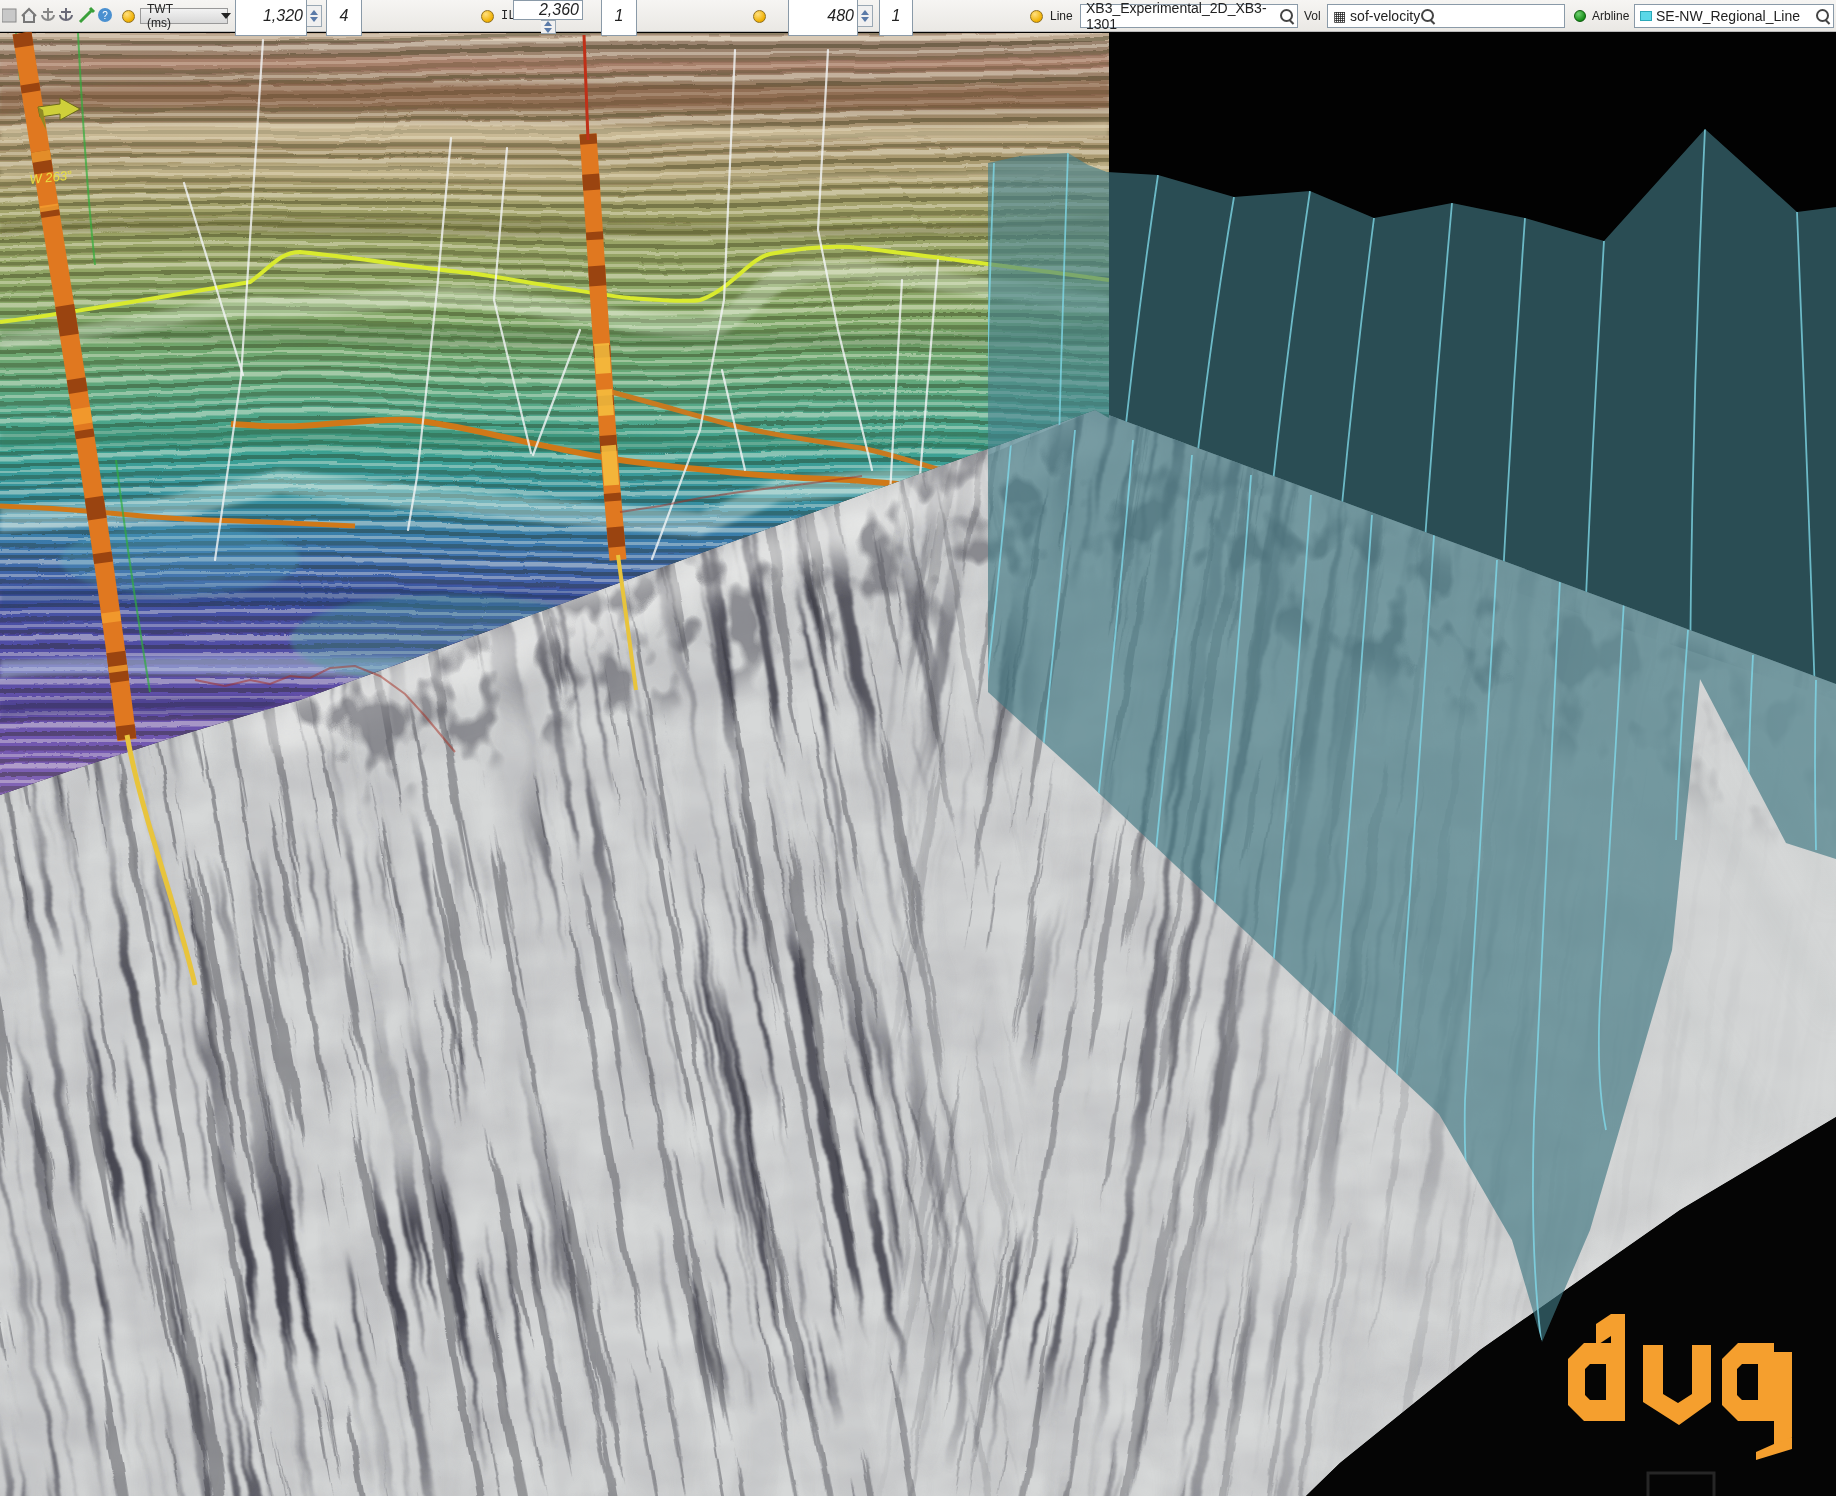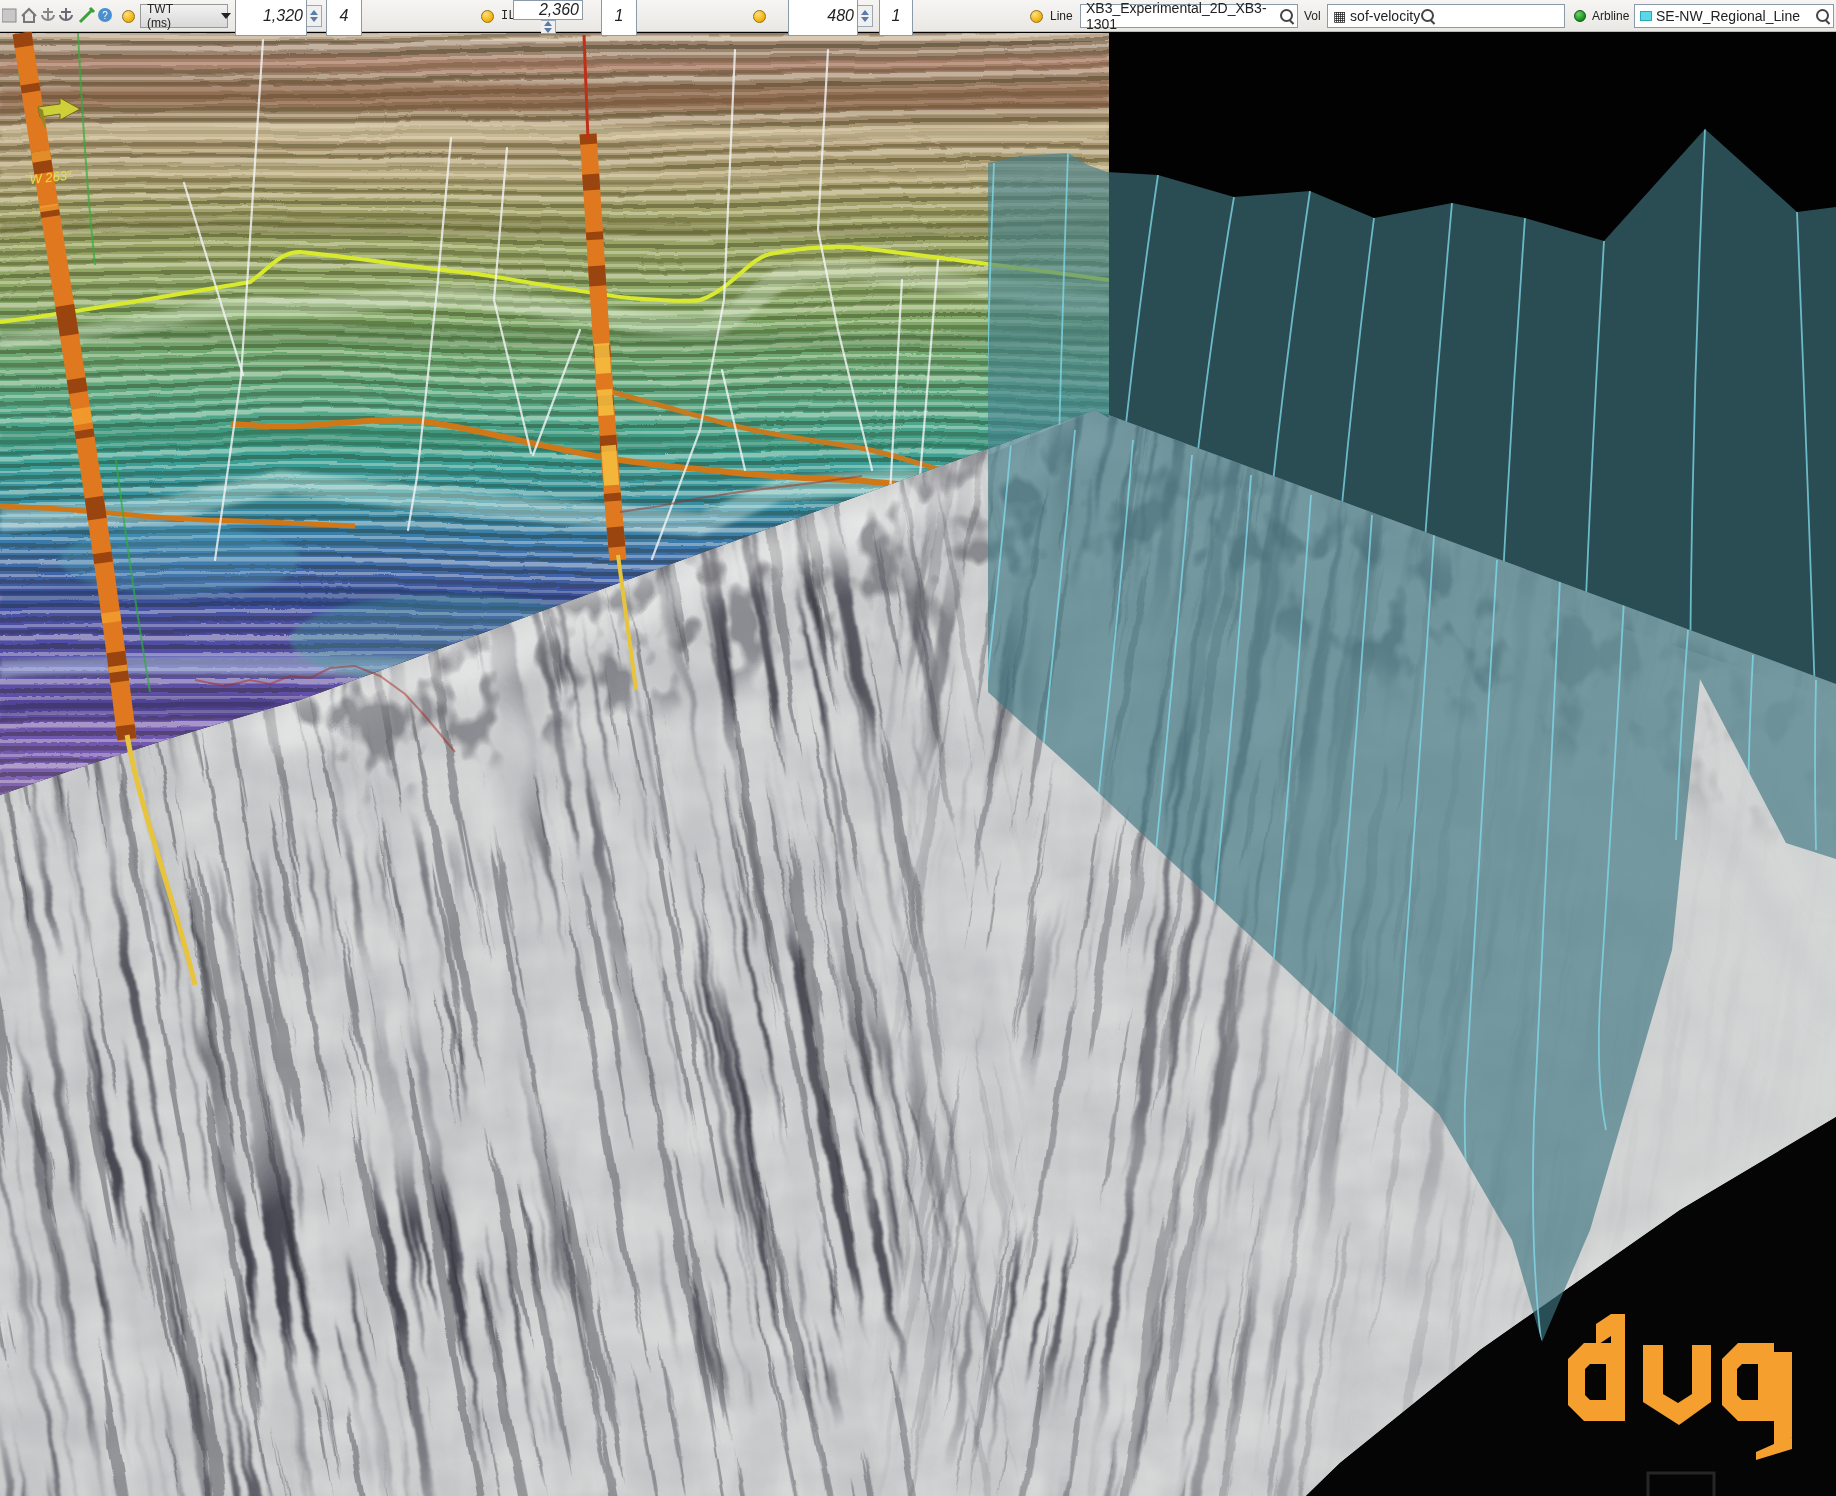--- a/index.html
+++ b/index.html
@@ -316,21 +316,21 @@
 <path d="M64,4 V16 M59,8 H69 M64,16 C60,16 58,13 58,11 M64,16 C68,16 70,13 70,11" stroke="#6a6a78" stroke-width="2" fill="none"></path>
 <path d="M80,16 L90,6 M78,18 l4,-4 M88,4 l4,4" stroke="#3aa03a" stroke-width="3" fill="none"></path>
 <circle cx="103" cy="11" r="7" fill="#4a90d0"></circle>
 <text x="103" y="15" font-size="10" fill="#fff" text-anchor="middle" font-family="Liberation Sans">?</text>
 </svg>
 </div>
 <div class="tb" style="left:122px;">
       <span class="dot"></span>
     </div>
 <div class="tb" style="left:140px;">
-      <div style="width:88px;height:24px;background:linear-gradient(#f2f2f2,#d8d8d8);border:1px solid #999;display:flex;align-items:center;padding:0 6px;justify-content:space-between;gap:48px;">
+      <div style="width:88px;height:16px;background:linear-gradient(#f2f2f2,#d8d8d8);border:1px solid #999;display:flex;align-items:center;padding:0 6px;justify-content:space-between;gap:48px;">
         <span>TWT (ms)</span>
         <span style="width:0;height:0;border-left:5px solid transparent;border-right:5px solid transparent;border-top:6px solid #222;"></span>
       </div>
     </div>
 <div class="tb" style="left:235px;">
       <div class="fld" style="width:72px;">1,320</div>
       <div class="spin">
         <i class="up"></i>
         <i class="dn"></i>
       </div>

